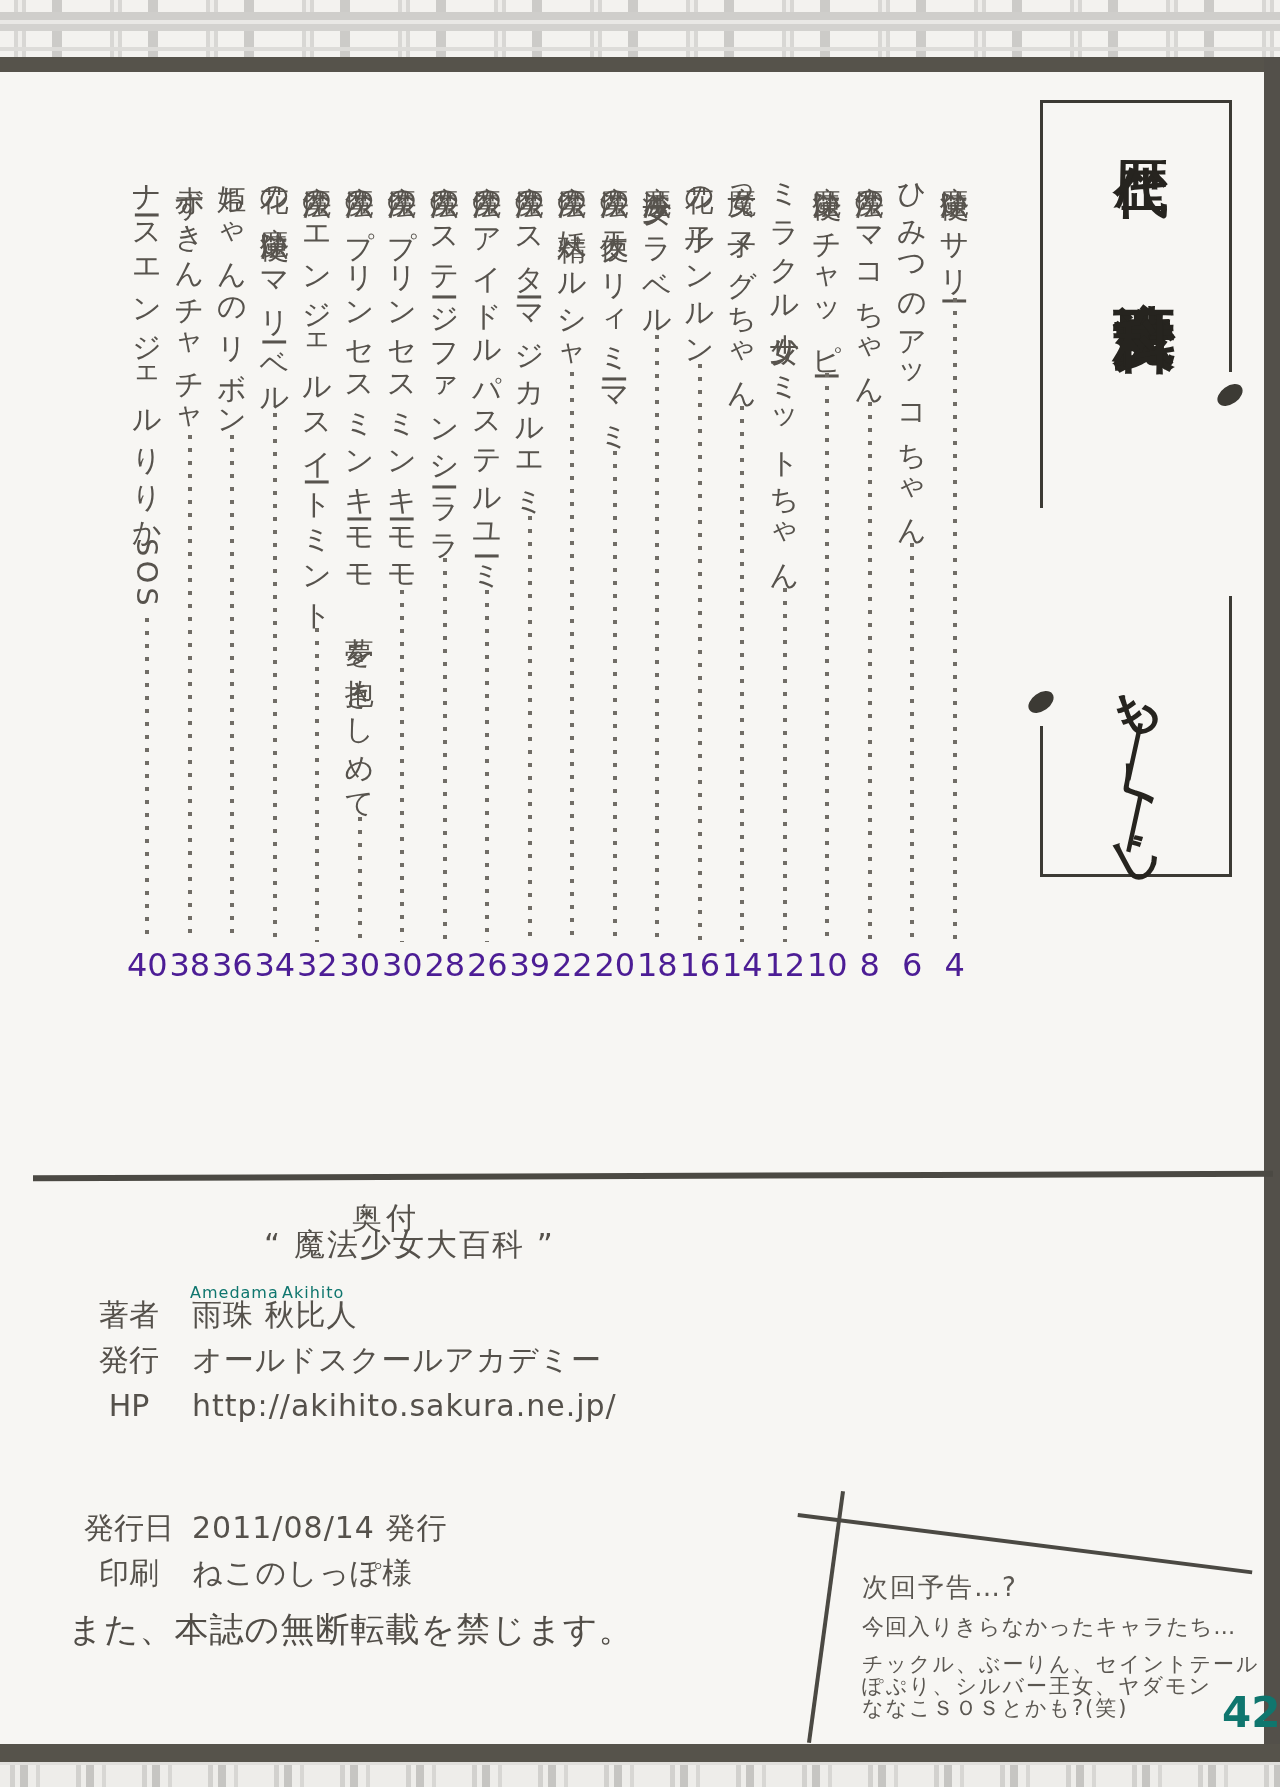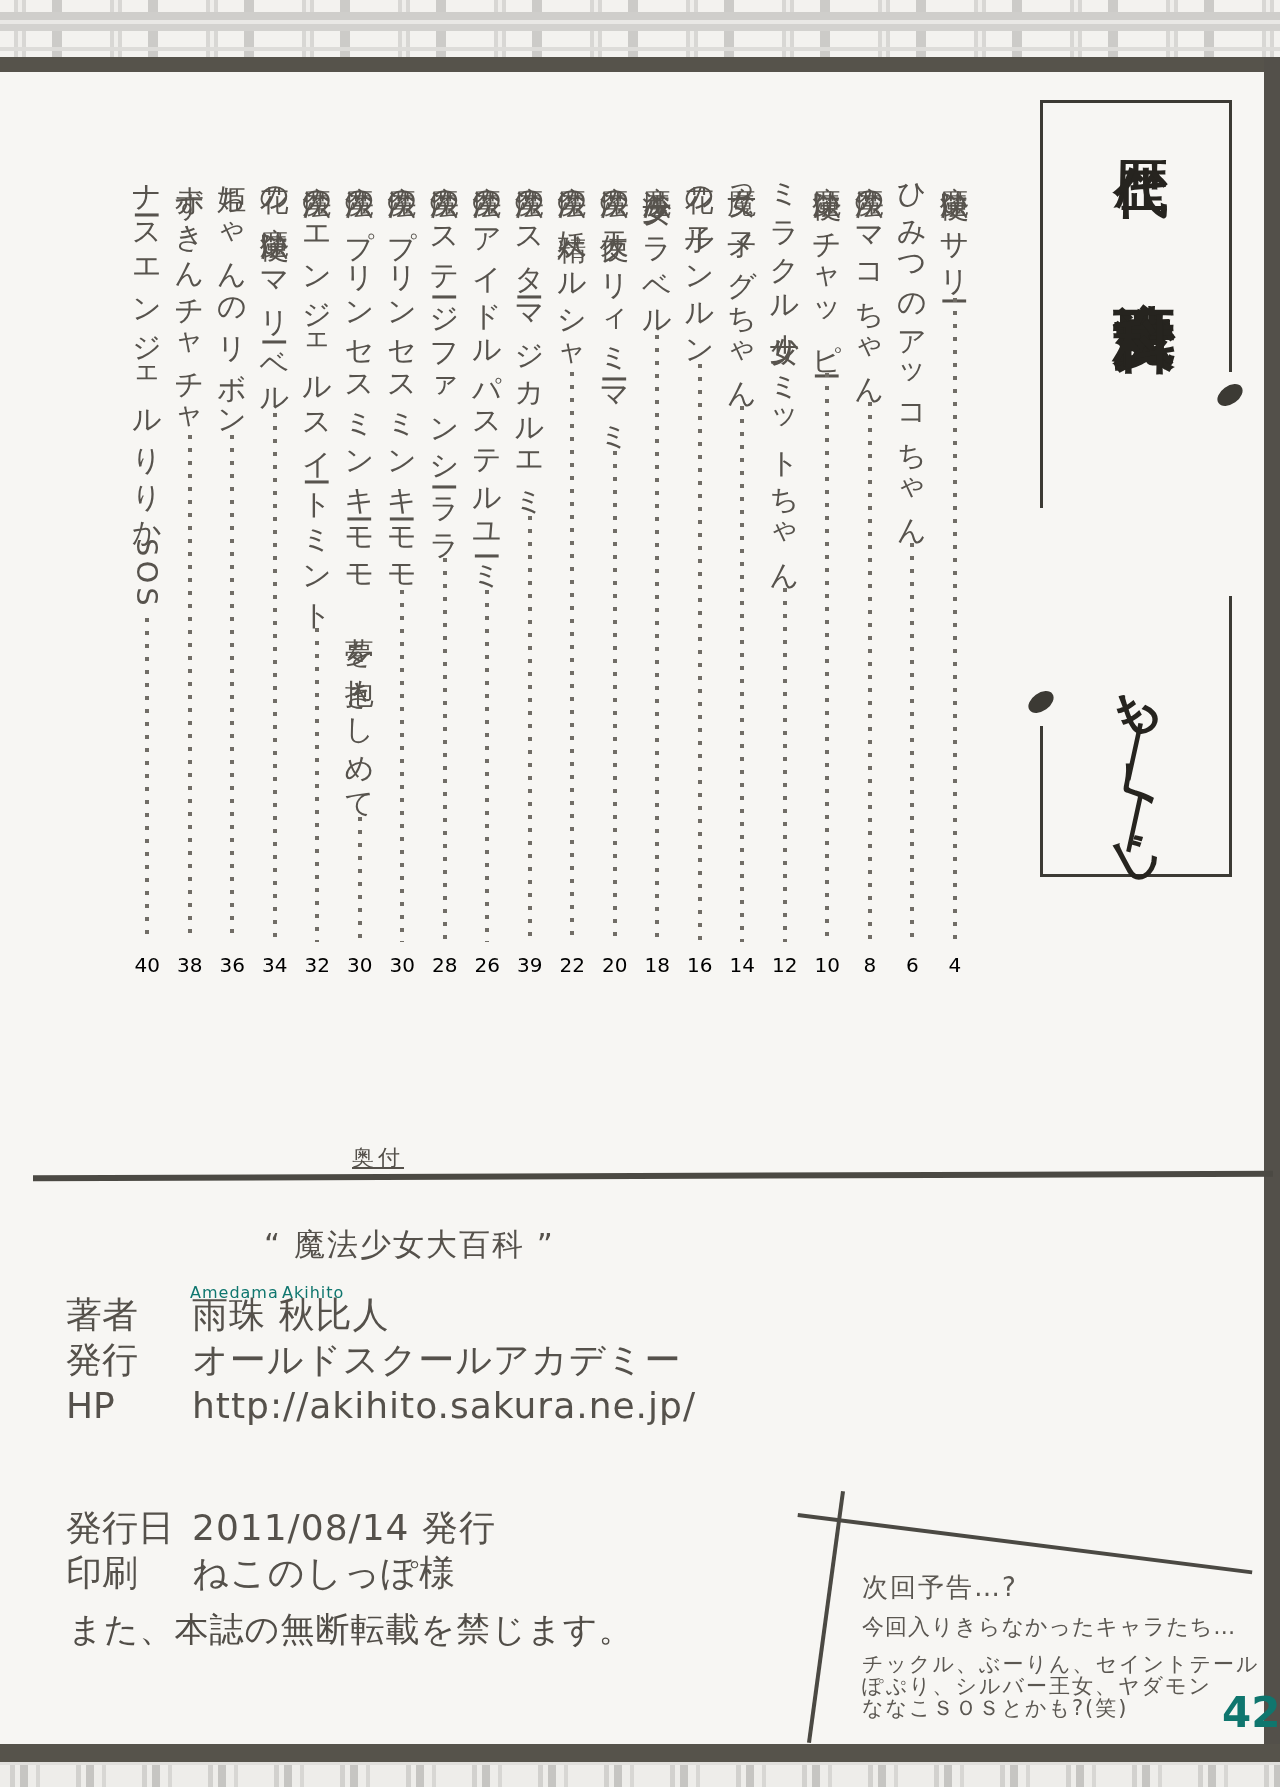--- a/index.html
+++ b/index.html
@@ -48,31 +48,31 @@
   }
   .toc-col { width:42.5px; display:flex; flex-direction:column; align-items:center; }
   .toc-title {
     writing-mode:vertical-rl; text-orientation:mixed;
     font-size:29px; letter-spacing:4px; color:#57534d; white-space:nowrap;
   }
   .toc-leader {
     flex:1 1 auto; width:4px; margin-top:8px;
     background-image:repeating-linear-gradient(to bottom, #716d66 0 4px, transparent 4px 13px);
   }
-  .toc-num { height:40px; line-height:40px; font-size:20px; color:#000000; margin-top:3px; }
+  .toc-num { height:40px; line-height:40px; font-size:32px; color:#4c1d95; margin-top:3px; }
 
   
   .divider { left:33px; top:1173px; width:1240px; height:6px; background:#4b4943; transform:rotate(-0.2deg); }
-  .colophon-heading { left:352px; top:1143px; font-size:22px; letter-spacing:4px;text-decoration:underline; }
+  .colophon-heading { left:352px; top:1198px; font-size:30px; letter-spacing:4px; }
   .colophon-book-title { left:264px; top:1224px; font-size:31px; letter-spacing:2px; }
   .romaji { top:1283px; font-size:16px; letter-spacing:1px; color:#0f766e; }
   .romaji-1 { left:190px; } .romaji-2 { left:282px; }
   .colophon-rows  { left:66px; top:1293px; width:700px; }
   .colophon-rows2 { left:66px; top:1506px; width:700px; }
-  .col-row { display:flex; height:45px; align-items:center; font-size:36px; }
+  .col-row { display:flex; height:45px; align-items:center; font-size:30px;text-align:center; }
   .col-label { width:126px; flex:0 0 126px; }
   .col-value { letter-spacing:1px; }
   .notice { left:68px; top:1607px; font-size:34px; line-height:44px; color:#514d47; letter-spacing:1px; }
 
   
   .ni-line-v { left:824px; top:1490px; width:4px;  height:254px; background:#4b4943; transform:rotate(7.7deg); }
   .ni-line-h { left:798px; top:1513px; width:458px; height:4px;  background:#4b4943; transform-origin:0 0; transform:rotate(7.2deg); }
   .ni-text { color:#5b5751;text-align:right; }
   .ni-1 { left:862px; top:1570px; font-size:26px; letter-spacing:2px; }
   .ni-2 { left:862px; top:1612px; font-size:22px; letter-spacing:1px; }

